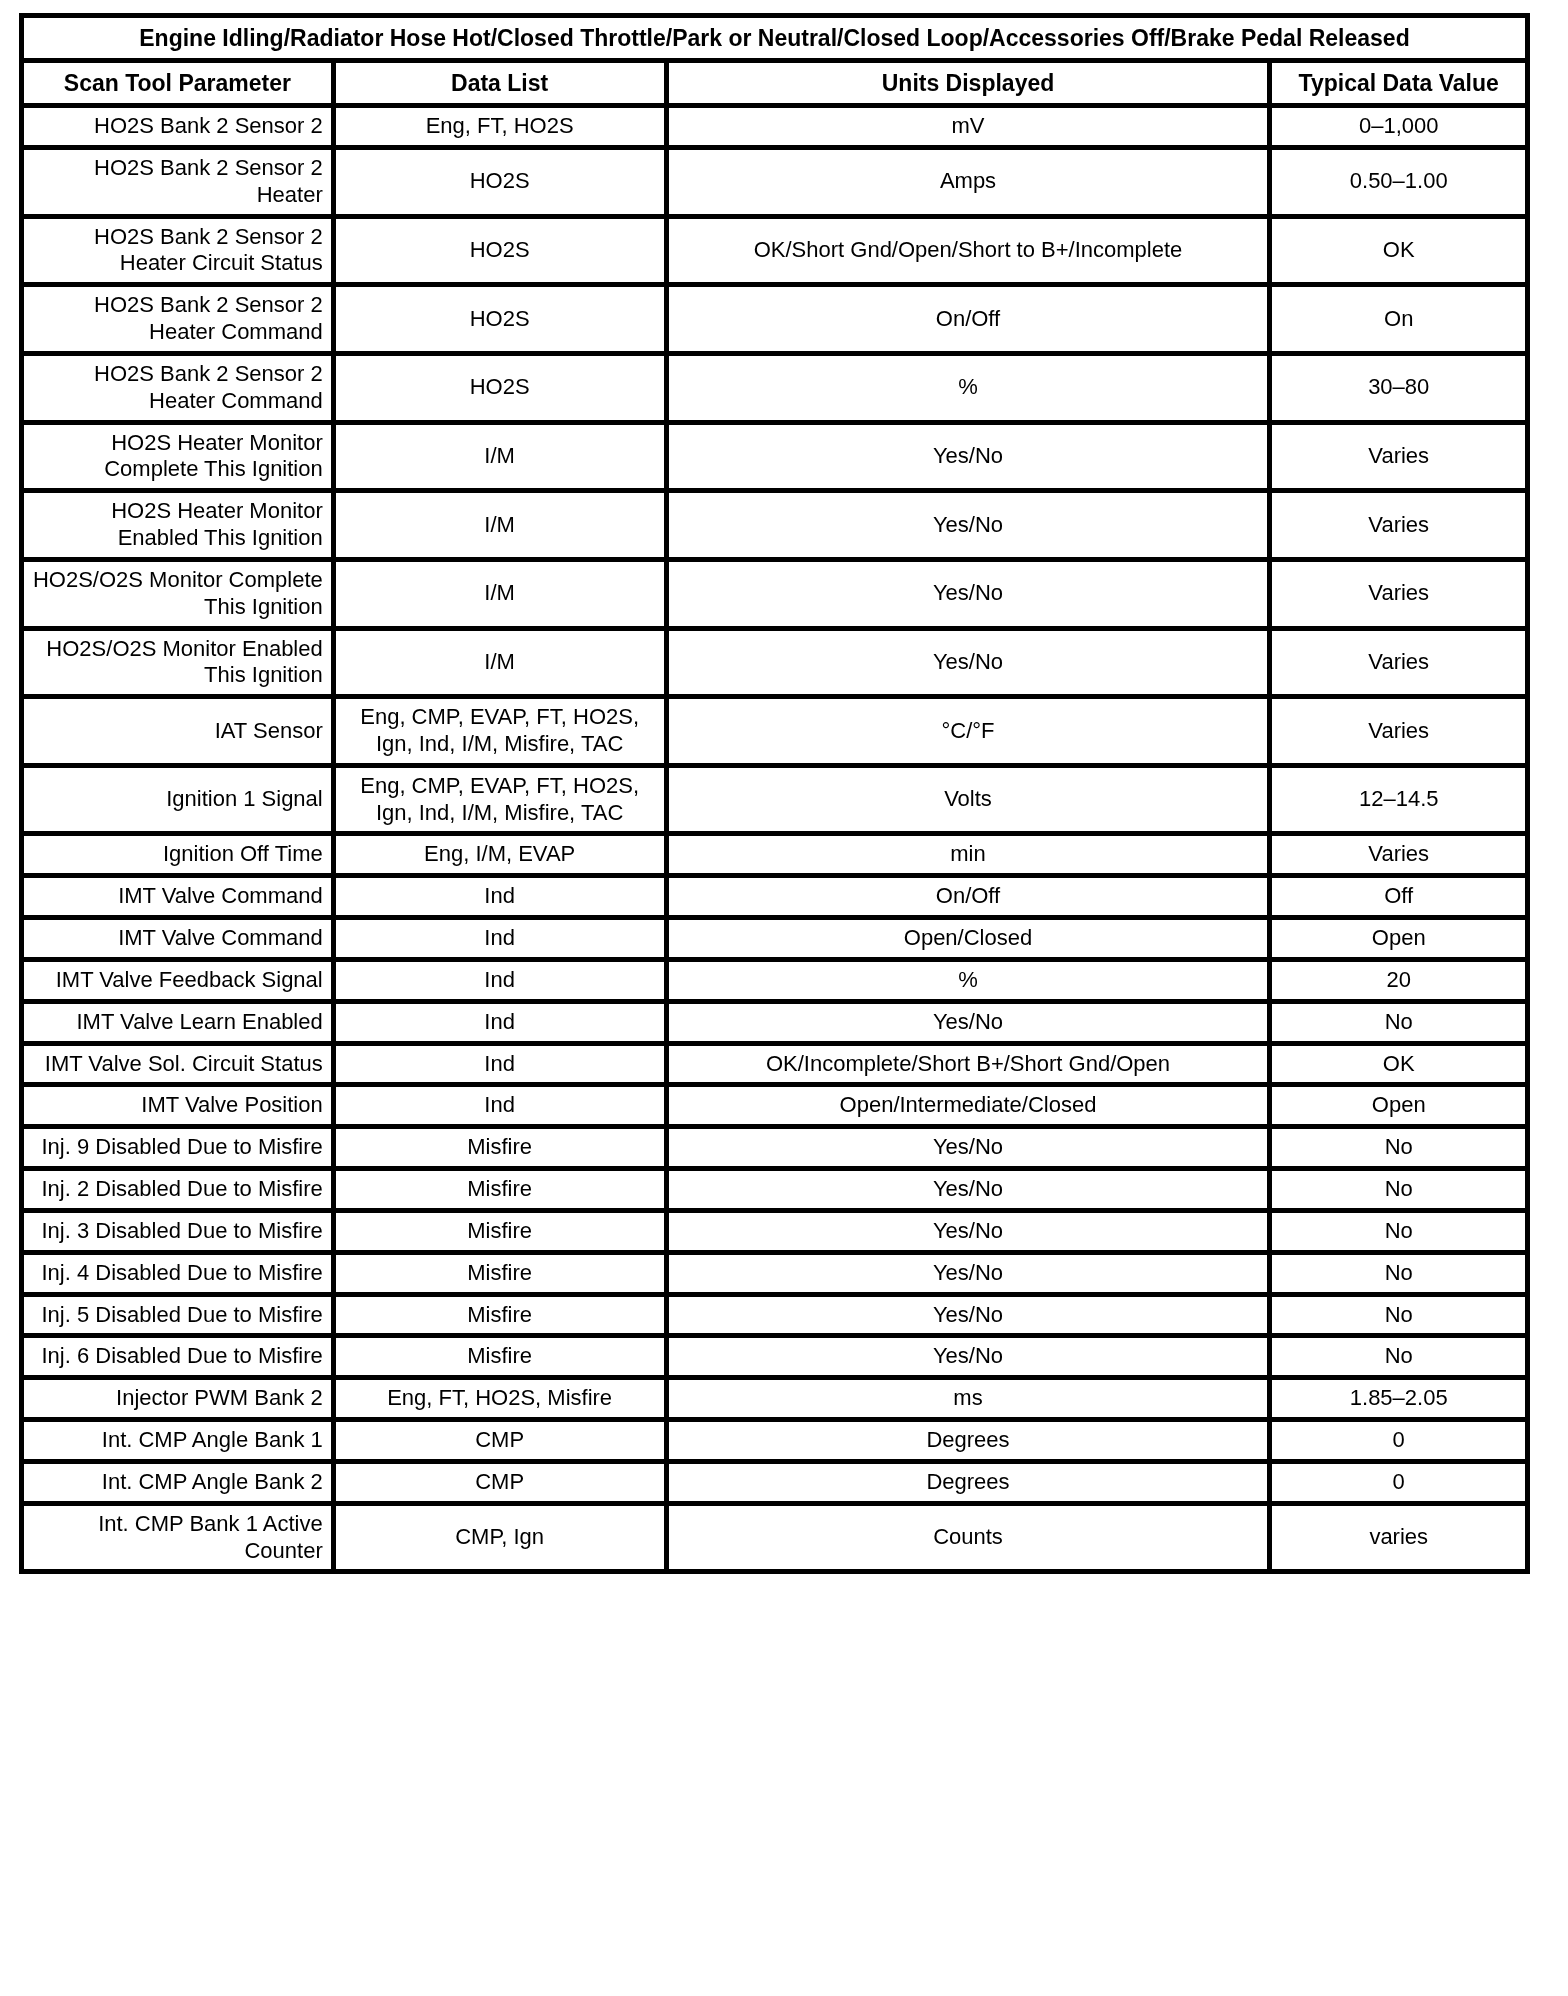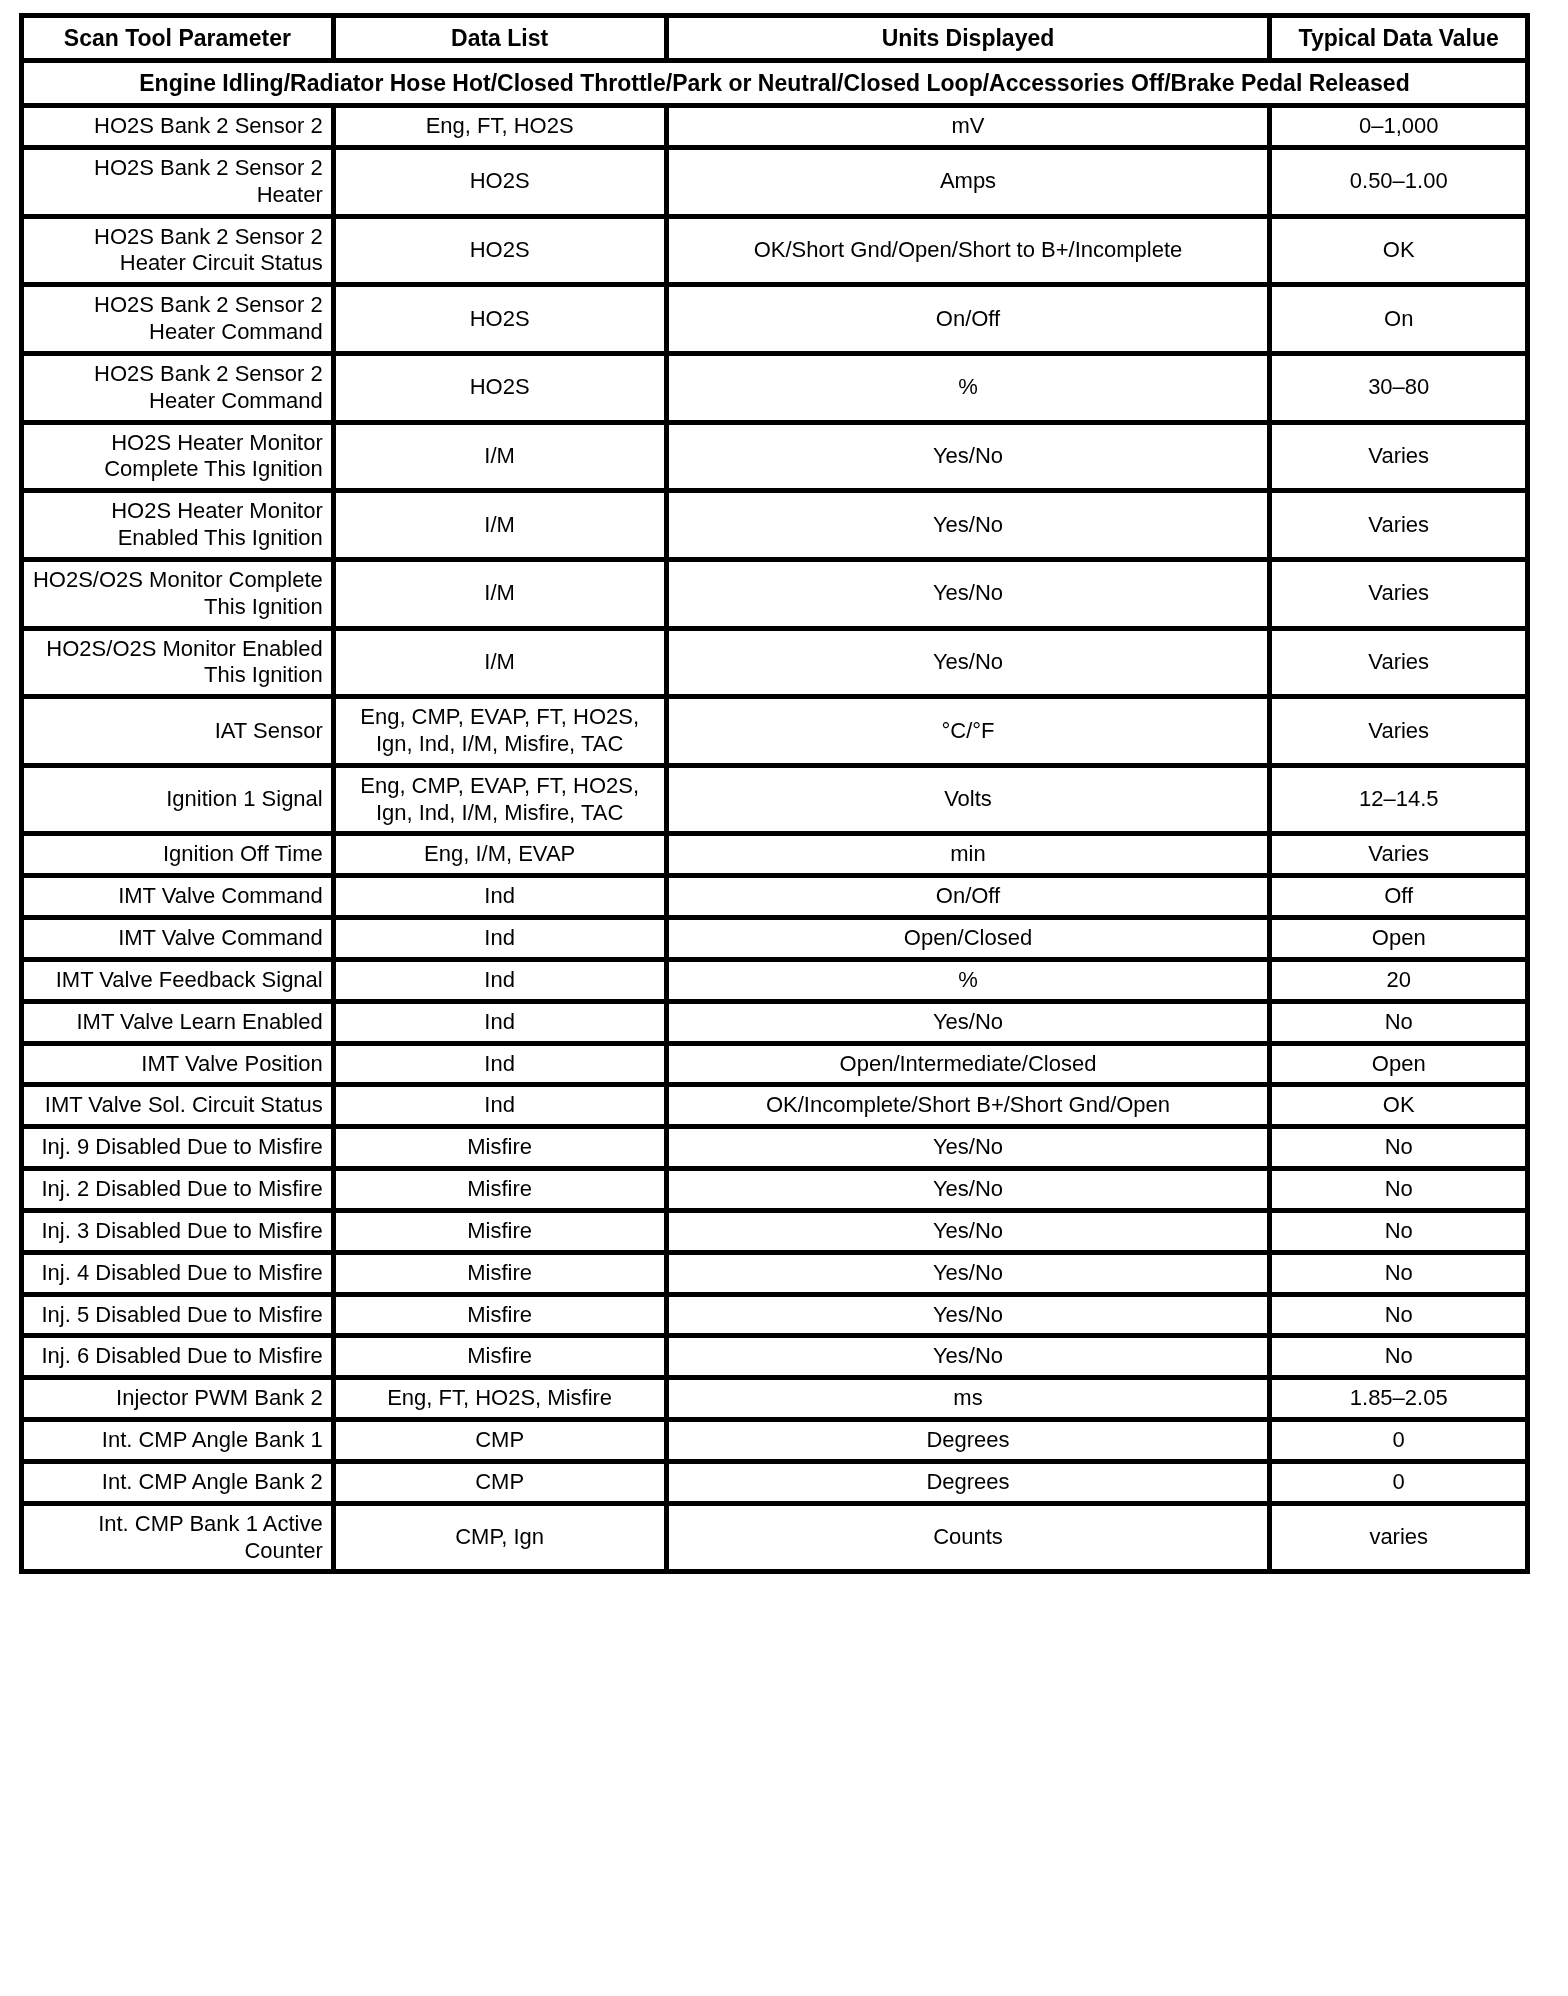--- a/index.html
+++ b/index.html
@@ -54,28 +54,28 @@
 
 <table class="scan-table">
   <colgroup>
     <col class="c1">
       <col class="c2">
       <col class="c3">
       <col class="c4">
   </colgroup>
   <thead>
     <tr>
+      <th class="condition-cell" colspan="4">Engine Idling/Radiator Hose Hot/Closed Throttle/Park or Neutral/Closed Loop/Accessories Off/Brake Pedal Released</th>
+    </tr>
+    <tr>
       <th>Scan Tool Parameter</th>
       <th>Data List</th>
       <th>Units Displayed</th>
       <th>Typical Data Value</th>
     </tr>
-    <tr>
-      <th class="condition-cell" colspan="4">Engine Idling/Radiator Hose Hot/Closed Throttle/Park or Neutral/Closed Loop/Accessories Off/Brake Pedal Released</th>
-    </tr>
   </thead>
   <tbody id="table-body">
   <tr>
     <td class="param">HO2S Bank 2 Sensor 2</td>
     <td class="center">Eng, FT, HO2S</td>
     <td class="center">mV</td>
     <td class="center">0–1,000</td>
   </tr>
 
   <tr>
@@ -179,31 +179,31 @@
   </tr>
 
   <tr>
     <td class="param">IMT Valve Learn Enabled</td>
     <td class="center">Ind</td>
     <td class="center">Yes/No</td>
     <td class="center">No</td>
   </tr>
 
   <tr>
+    <td class="param">IMT Valve Sol. Circuit Status</td>
+    <td class="center">Ind</td>
+    <td class="center">OK/Incomplete/Short B+/Short Gnd/Open</td>
+    <td class="center">OK</td>
+  </tr>
+
+  <tr>
     <td class="param">IMT Valve Position</td>
     <td class="center">Ind</td>
     <td class="center">Open/Intermediate/Closed</td>
     <td class="center">Open</td>
-  </tr>
-
-  <tr>
-    <td class="param">IMT Valve Sol. Circuit Status</td>
-    <td class="center">Ind</td>
-    <td class="center">OK/Incomplete/Short B+/Short Gnd/Open</td>
-    <td class="center">OK</td>
   </tr>
 
   <tr>
     <td class="param">Inj. 9 Disabled Due to Misfire</td>
     <td class="center">Misfire</td>
     <td class="center">Yes/No</td>
     <td class="center">No</td>
   </tr>
 
   <tr>

